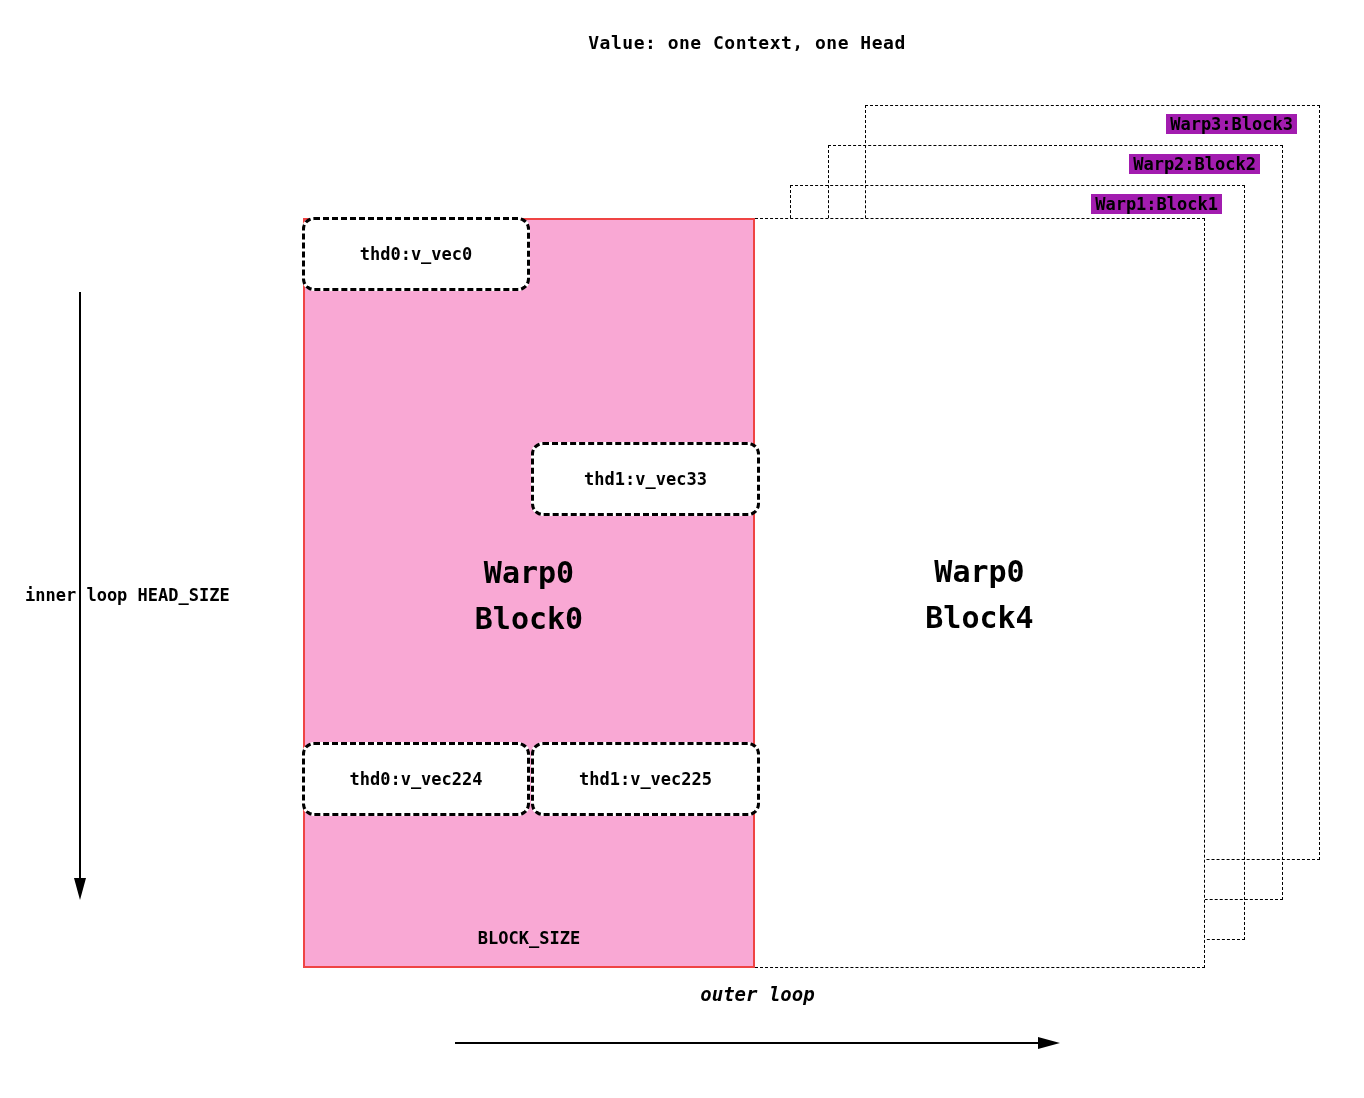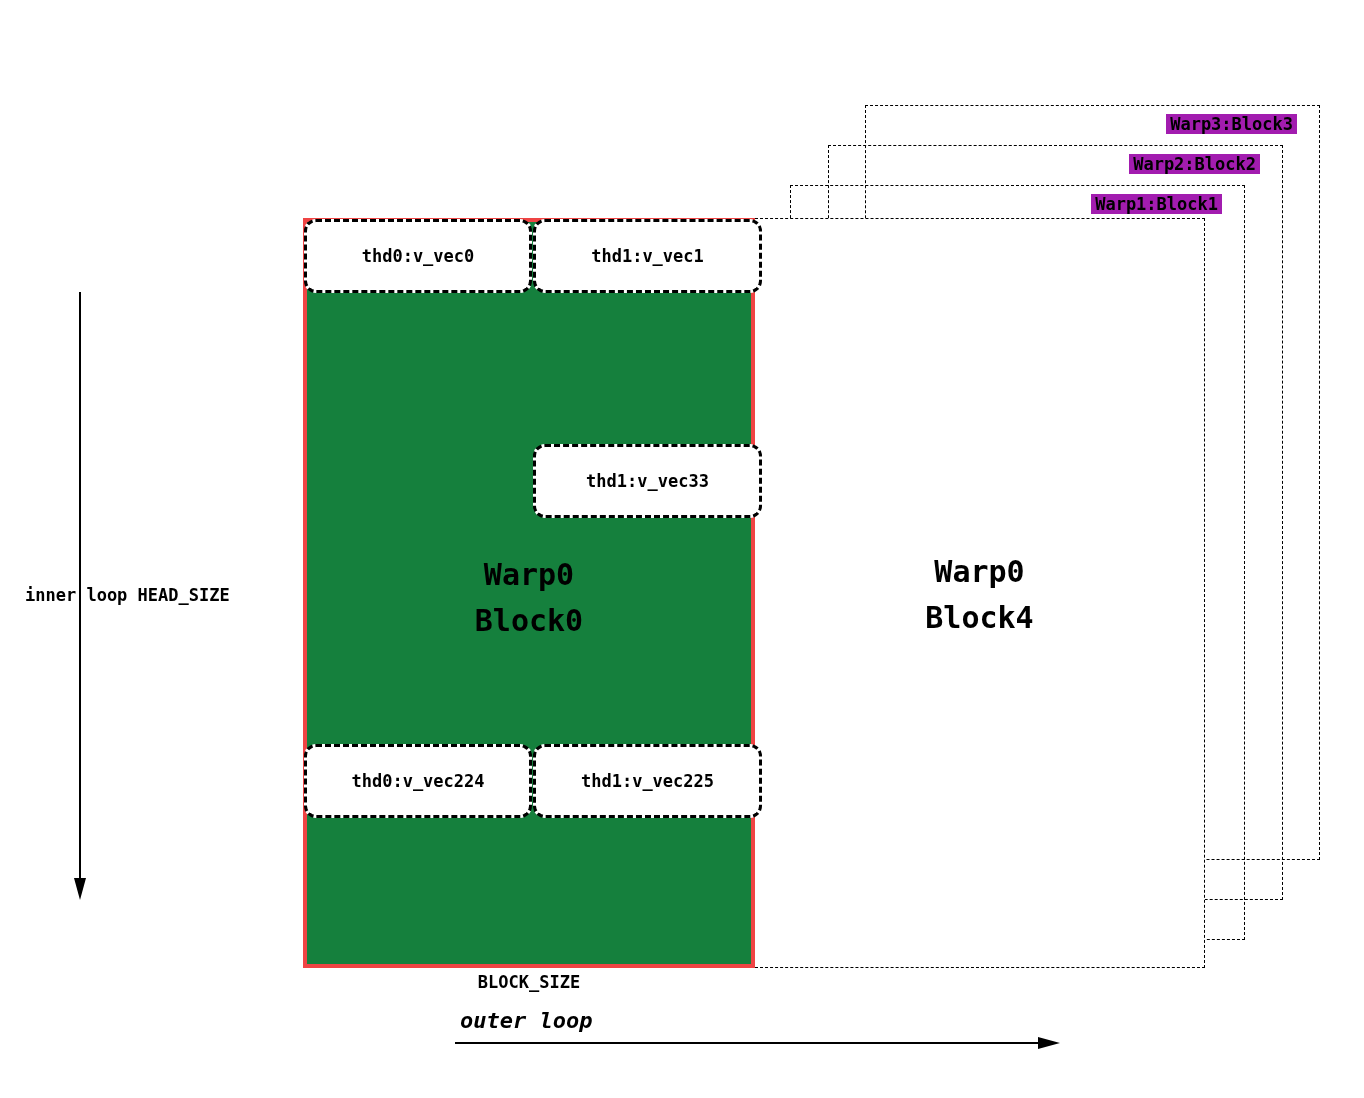--- a/index.html
+++ b/index.html
@@ -55,22 +55,22 @@
     border-left: none;
     background: #ffffff;
     box-sizing: border-box;
   }
   .block0 {
     position: absolute;
     left: 303px;
     top: 218px;
     width: 452px;
     height: 750px;
-    border: 4px solid #ef4444;
-    background: #15803d;
+    border: 2px solid #ef4444;
+    background: #f9a8d4;
     box-sizing: border-box;
   }
   .warp-label {
     position: absolute;
     left: 0;
     width: 100%;
     top: 330px;
     text-align: center;
     font-size: 30px;
     font-weight: bold;
@@ -111,45 +111,46 @@
     position: absolute;
     left: 25px;
     top: 585px;
     font-size: 17px;
     white-space: nowrap;
   }
   .inner-label .it { }
   .block-size-label {
     position: absolute;
     left: 303px;
-    top: 972px;
+    top: 928px;
     width: 452px;
     text-align: center;
     font-size: 17px;
   }
   .outer-label-wrap {
     position: absolute;
     left: 455px;
-    top: 1008px;
+    top: 983px;
     width: 605px;
-    text-align: left;
-    font-size: 22px;
+    text-align: center;
+    font-size: 19px;
     font-style: italic;
     z-index: 5;
   }
   .outer-label-wrap span {
     background: #ffffff;
     padding: 0 5px;
   }
 </style>
 </head>
 <body>
 
 <div class="canvas">
 
+  <div class="title">Value: one Context, one Head</div>
 
   <div class="bg-rect b3">
     <span class="bg-label">Warp3:Block3</span>
   </div>
   <div class="bg-rect b2">
     <span class="bg-label">Warp2:Block2</span>
   </div>
   <div class="bg-rect b1">
     <span class="bg-label">Warp1:Block1</span>
   </div>
@@ -157,21 +158,20 @@
   <div class="block4">
     <div class="warp-label">
       <div>Warp0</div>
       <div>Block4</div>
     </div>
   </div>
 
   <div class="block0">
 
     <div class="vec-box cell-l row0">thd0:v_vec0</div>
-    <div class="vec-box cell-r row0">thd1:v_vec1</div>
 
     <div class="vec-box cell-r row1">thd1:v_vec33</div>
 
     <div class="vec-box cell-l row2">thd0:v_vec224</div>
     <div class="vec-box cell-r row2">thd1:v_vec225</div>
 
     <div class="warp-label">
       <div>Warp0</div>
       <div>Block0</div>
     </div>

